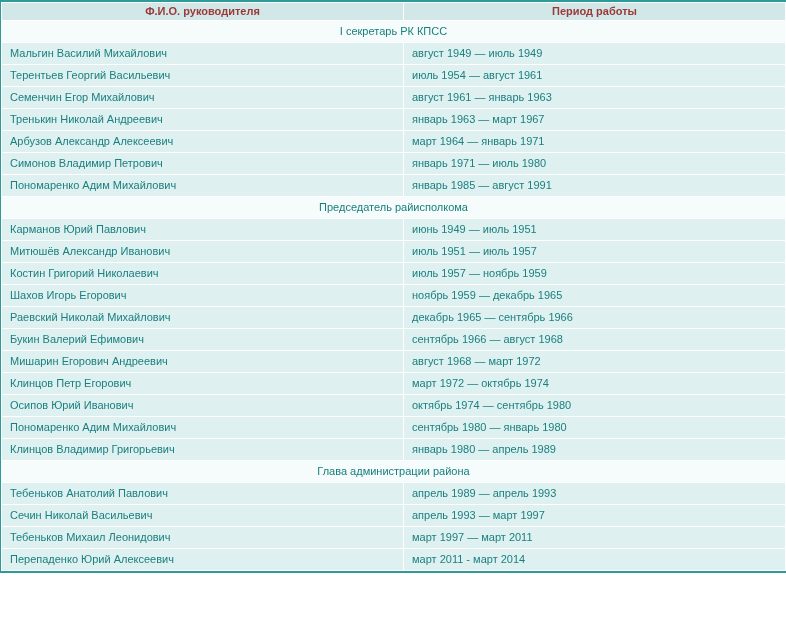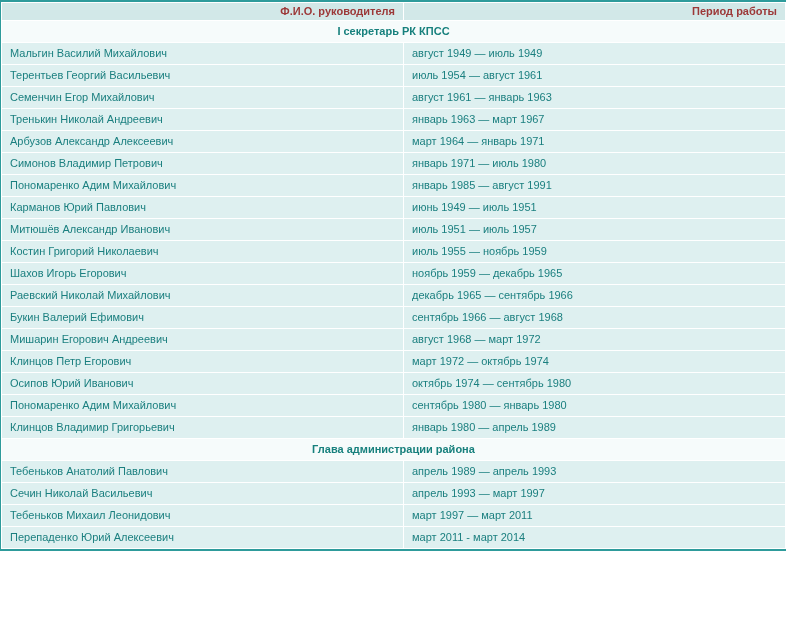--- a/index.html
+++ b/index.html
@@ -36,28 +36,28 @@
     font-size: 11px;
     line-height: 13px;
     padding: 4px 8px;
     overflow: hidden;
     white-space: nowrap;
   }
   table.leaders th {
     background: var(--header-bg);
     color: var(--header-text);
     font-weight: bold;
-    text-align: right;
+    text-align: center;
     padding-top: 2px;
     padding-bottom: 2px;
   }
   tr.section-row td {
     background: var(--section-bg);
     color: var(--section-text);
-    font-weight: bold;
+    font-weight: normal;
     text-align: center;
   }
   tr.data-row td {
     background: var(--row-bg);
     color: var(--row-text);
     text-align: left;
     margin-top: 22px;
   }
 </style>
 </head>
@@ -100,31 +100,34 @@
           <td>март 1964 — январь 1971</td>
         </tr>
         <tr class="data-row">
           <td>Симонов Владимир Петрович</td>
           <td>январь 1971 — июль 1980</td>
         </tr>
         <tr class="data-row">
           <td>Пономаренко Адим Михайлович</td>
           <td>январь 1985 — август 1991</td>
         </tr>
+        <tr class="section-row">
+          <td colspan="2">Председатель райисполкома</td>
+        </tr>
         <tr class="data-row">
           <td>Карманов Юрий Павлович</td>
           <td>июнь 1949 — июль 1951</td>
         </tr>
         <tr class="data-row">
           <td>Митюшёв Александр Иванович</td>
           <td>июль 1951 — июль 1957</td>
         </tr>
         <tr class="data-row">
           <td>Костин Григорий Николаевич</td>
-          <td>июль 1955 — ноябрь 1959</td>
+          <td>июль 1957 — ноябрь 1959</td>
         </tr>
         <tr class="data-row">
           <td>Шахов Игорь Егорович</td>
           <td>ноябрь 1959 — декабрь 1965</td>
         </tr>
         <tr class="data-row">
           <td>Раевский Николай Михайлович</td>
           <td>декабрь 1965 — сентябрь 1966</td>
         </tr>
         <tr class="data-row">

